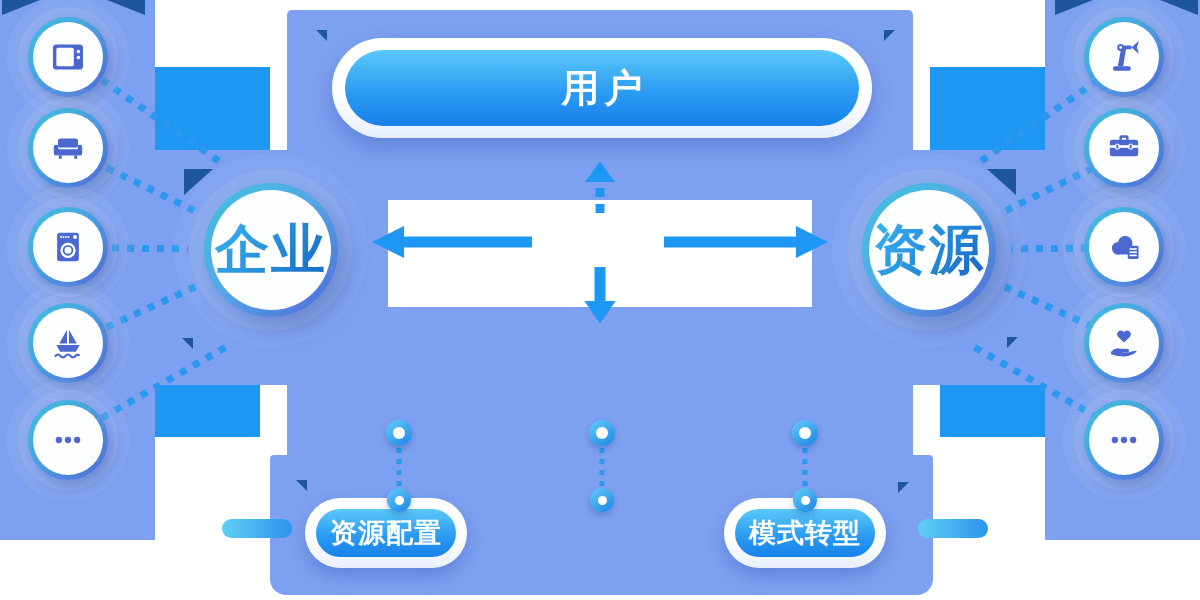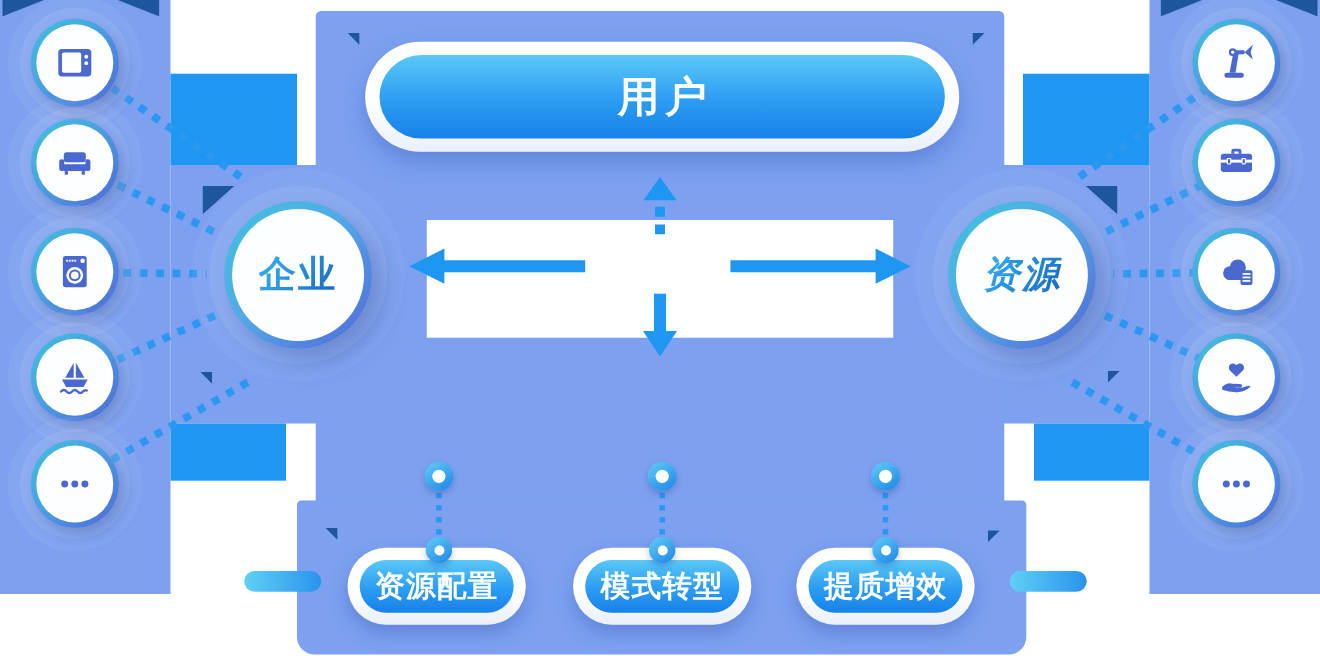--- a/index.html
+++ b/index.html
@@ -60,21 +60,21 @@
   .knob-sm{width:24px;height:24px;}
   .knob-dot{background:#fff;border-radius:50%;}
   .knob-lg .knob-dot{width:12px;height:12px;}
   .knob-sm .knob-dot{width:9px;height:9px;}
   
   .big-circle{width:134px;height:134px;border-radius:50%;
     background:linear-gradient(135deg,var(--ring-gradient-start) 0%,#53a9e6 45%,var(--ring-gradient-end) 100%);
     box-shadow:0 0 0 14px rgba(255,255,255,.08),0 0 0 30px rgba(255,255,255,.05),10px 12px 22px rgba(34,64,150,.4);}
   .big-circle-inner{position:absolute;left:7px;top:7px;width:120px;height:120px;border-radius:50%;
     background:#fdfeff;display:flex;align-items:center;justify-content:center;}
-  .circle-label{font-size:34px;font-weight:bold;letter-spacing:2px;color:#1b78d0;}
+  .circle-label{font-size:54px;font-weight:bold;letter-spacing:2px;color:#1b78d0;}
   @supports (-webkit-background-clip:text){
     .circle-label{background:linear-gradient(125deg,var(--label-gradient-start),var(--label-gradient-end));
       -webkit-background-clip:text;background-clip:text;color:transparent;}
   }
   
   .icon-circle{width:80px;height:80px;border-radius:50%;
     background:linear-gradient(135deg,var(--ring-gradient-start) 0%,#49a0e0 45%,var(--ring-gradient-end) 100%);
     box-shadow:0 0 0 10px rgba(255,255,255,.09),0 0 0 21px rgba(255,255,255,.06),5px 7px 14px rgba(43,74,160,.45);}
   .icon-inner{position:absolute;left:5px;top:5px;width:70px;height:70px;border-radius:50%;
     background:#fdfeff;display:flex;align-items:center;justify-content:center;}
@@ -157,51 +157,46 @@
   <div class="abs knob knob-lg z8" style="left:386px;top:420px;">
       <div class="knob-dot"></div>
     </div>
   <div class="abs knob knob-lg z8" style="left:589px;top:420px;">
       <div class="knob-dot"></div>
     </div>
   <div class="abs knob knob-lg z8" style="left:792px;top:420px;">
       <div class="knob-dot"></div>
     </div>
 
-  <div class="abs spill z7" style="left:316px;top:498px;">
+  <div class="abs spill z7" style="left:305px;top:498px;">
     <div class="spill-inner">
       <span class="spill-label">资源配置</span>
     </div>
   </div>
-  <div class="abs spill z7" style="left:521px;top:498px;">
+  <div class="abs spill z7" style="left:724px;top:498px;">
     <div class="spill-inner">
       <span class="spill-label">模式转型</span>
-    </div>
-  </div>
-  <div class="abs spill z7" style="left:724px;top:498px;">
-    <div class="spill-inner">
-      <span class="spill-label">提质增效</span>
     </div>
   </div>
   <div class="abs knob knob-sm z8" style="left:387px;top:488px;">
       <div class="knob-dot"></div>
     </div>
   <div class="abs knob knob-sm z8" style="left:590px;top:488px;">
       <div class="knob-dot"></div>
     </div>
   <div class="abs knob knob-sm z8" style="left:793px;top:488px;">
       <div class="knob-dot"></div>
     </div>
 
   <div class="abs big-circle z7" style="left:204px;top:183px;">
     <div class="big-circle-inner">
       <span class="circle-label">企业</span>
     </div>
   </div>
-  <div class="abs big-circle z7" style="left:862px;top:183px;font-style:italic;">
+  <div class="abs big-circle z7" style="left:862px;top:183px;">
     <div class="big-circle-inner">
       <span class="circle-label">资源</span>
     </div>
   </div>
 
 
   <div class="abs icon-circle z7" style="left:28px;top:17px;">
     <div class="icon-inner">
       <svg class="glyph" viewBox="0 0 48 48">
         <rect x="6" y="9" width="36" height="30" rx="4"></rect>

